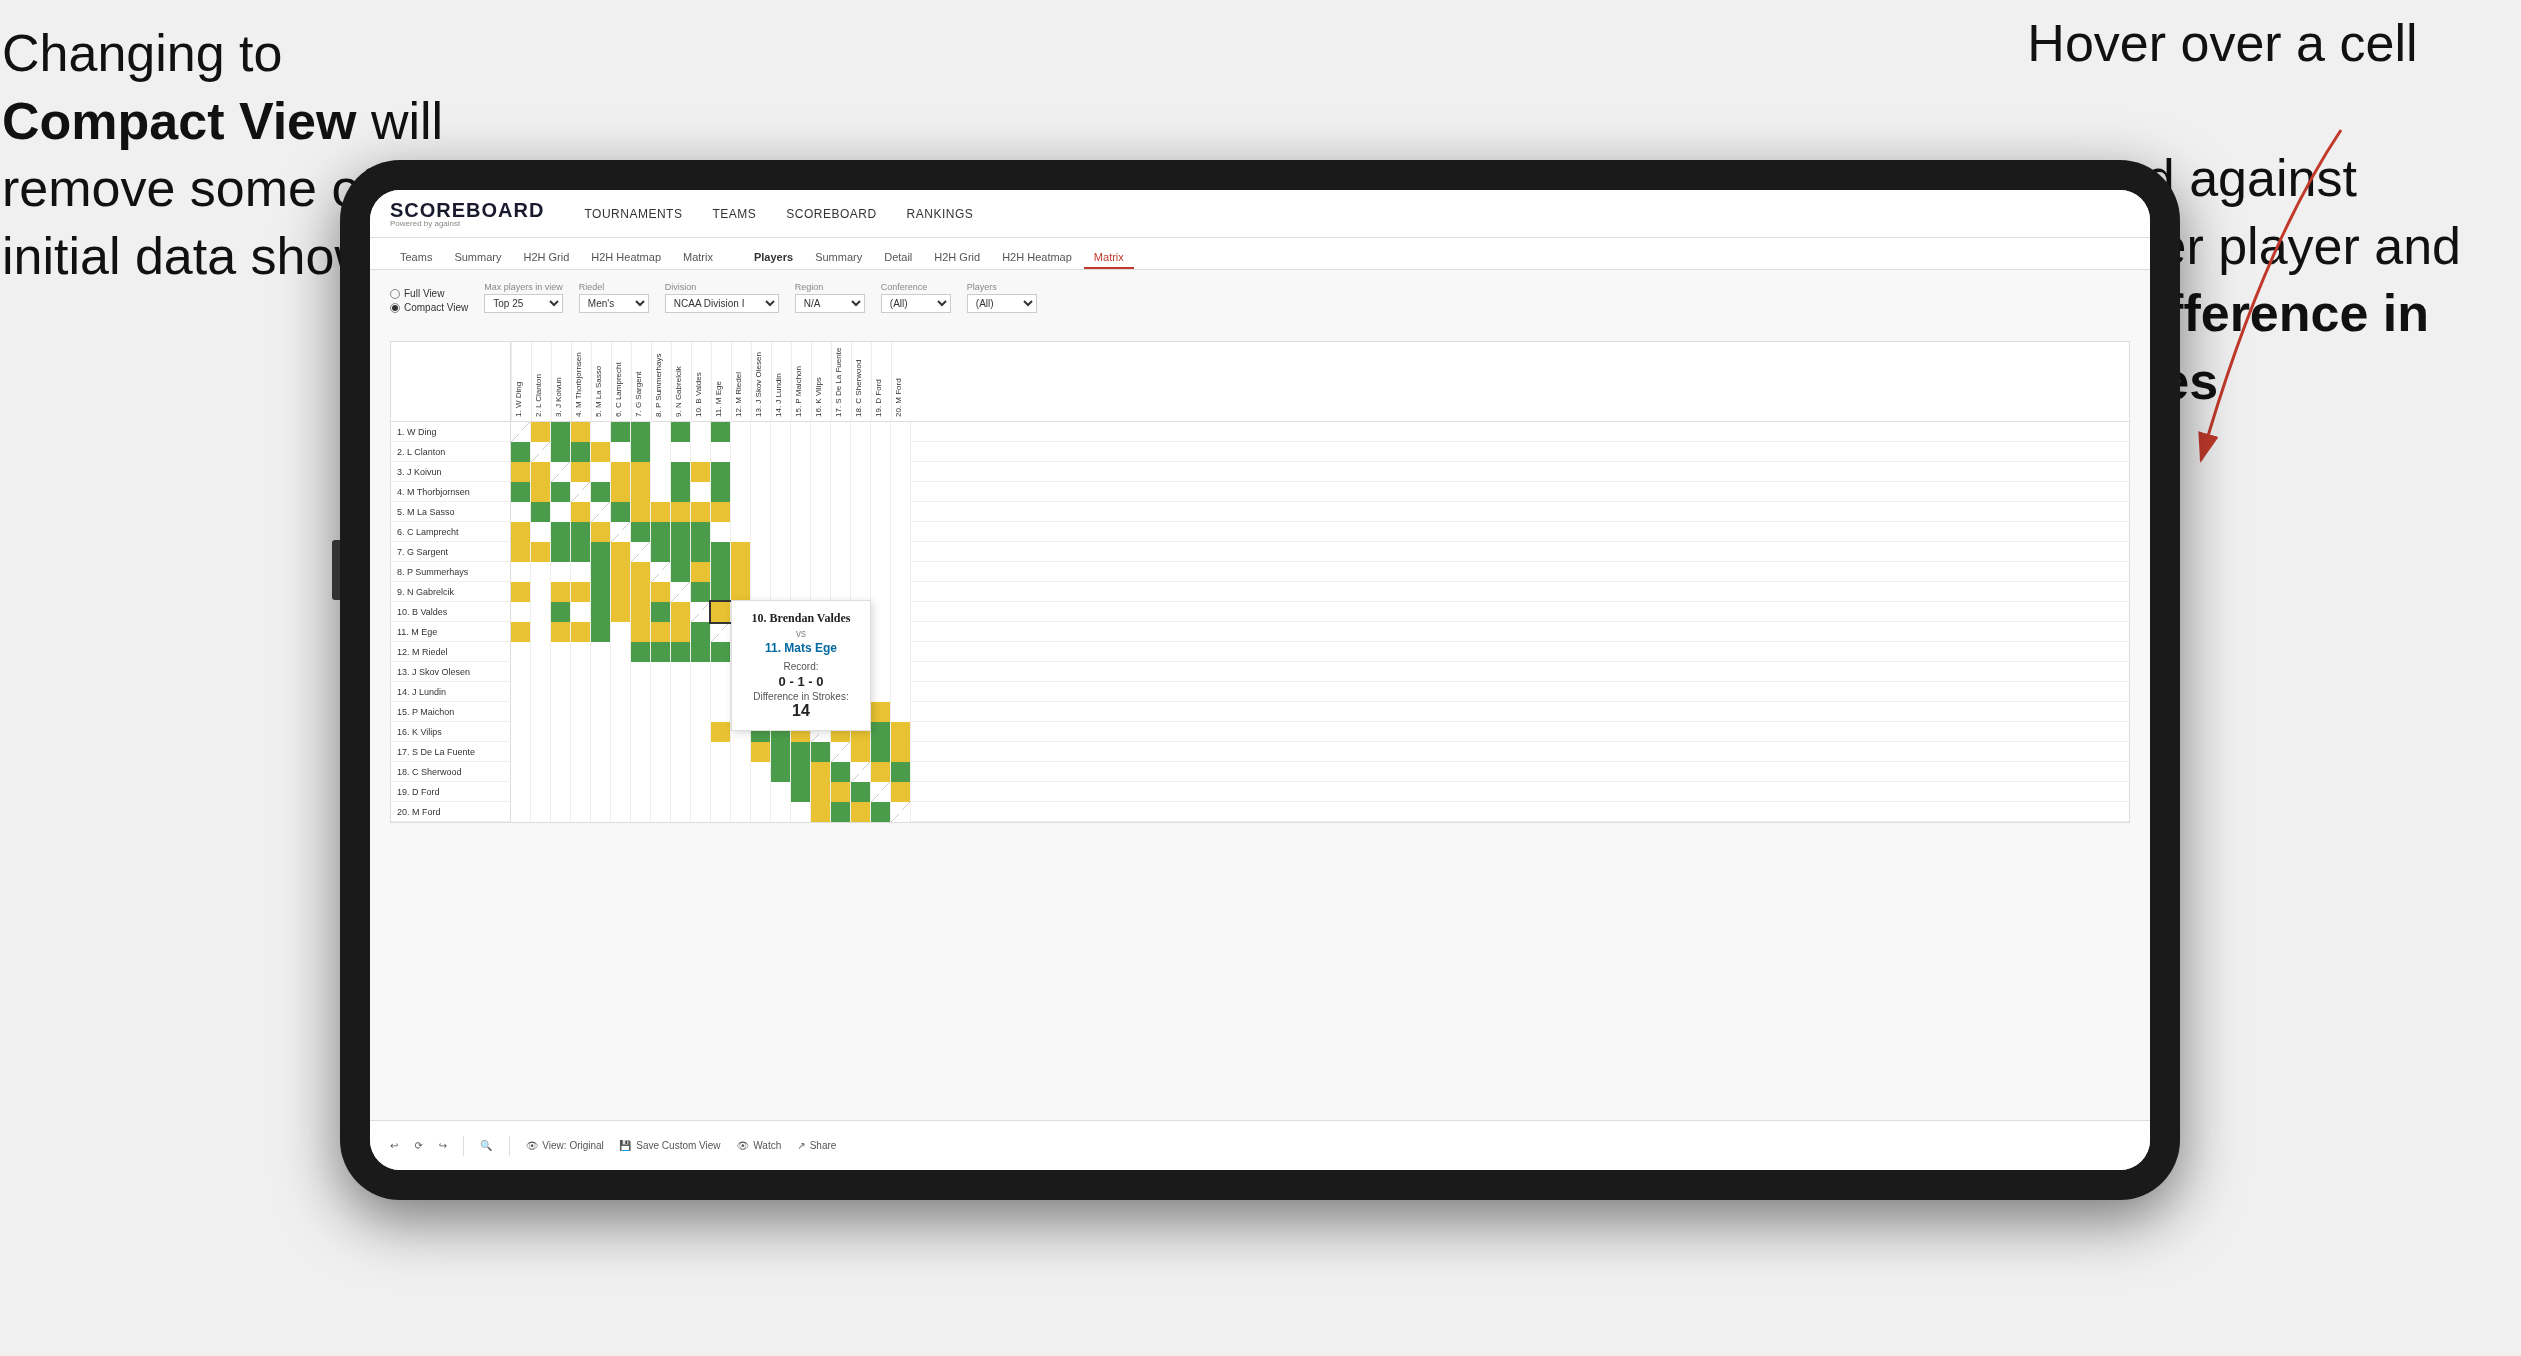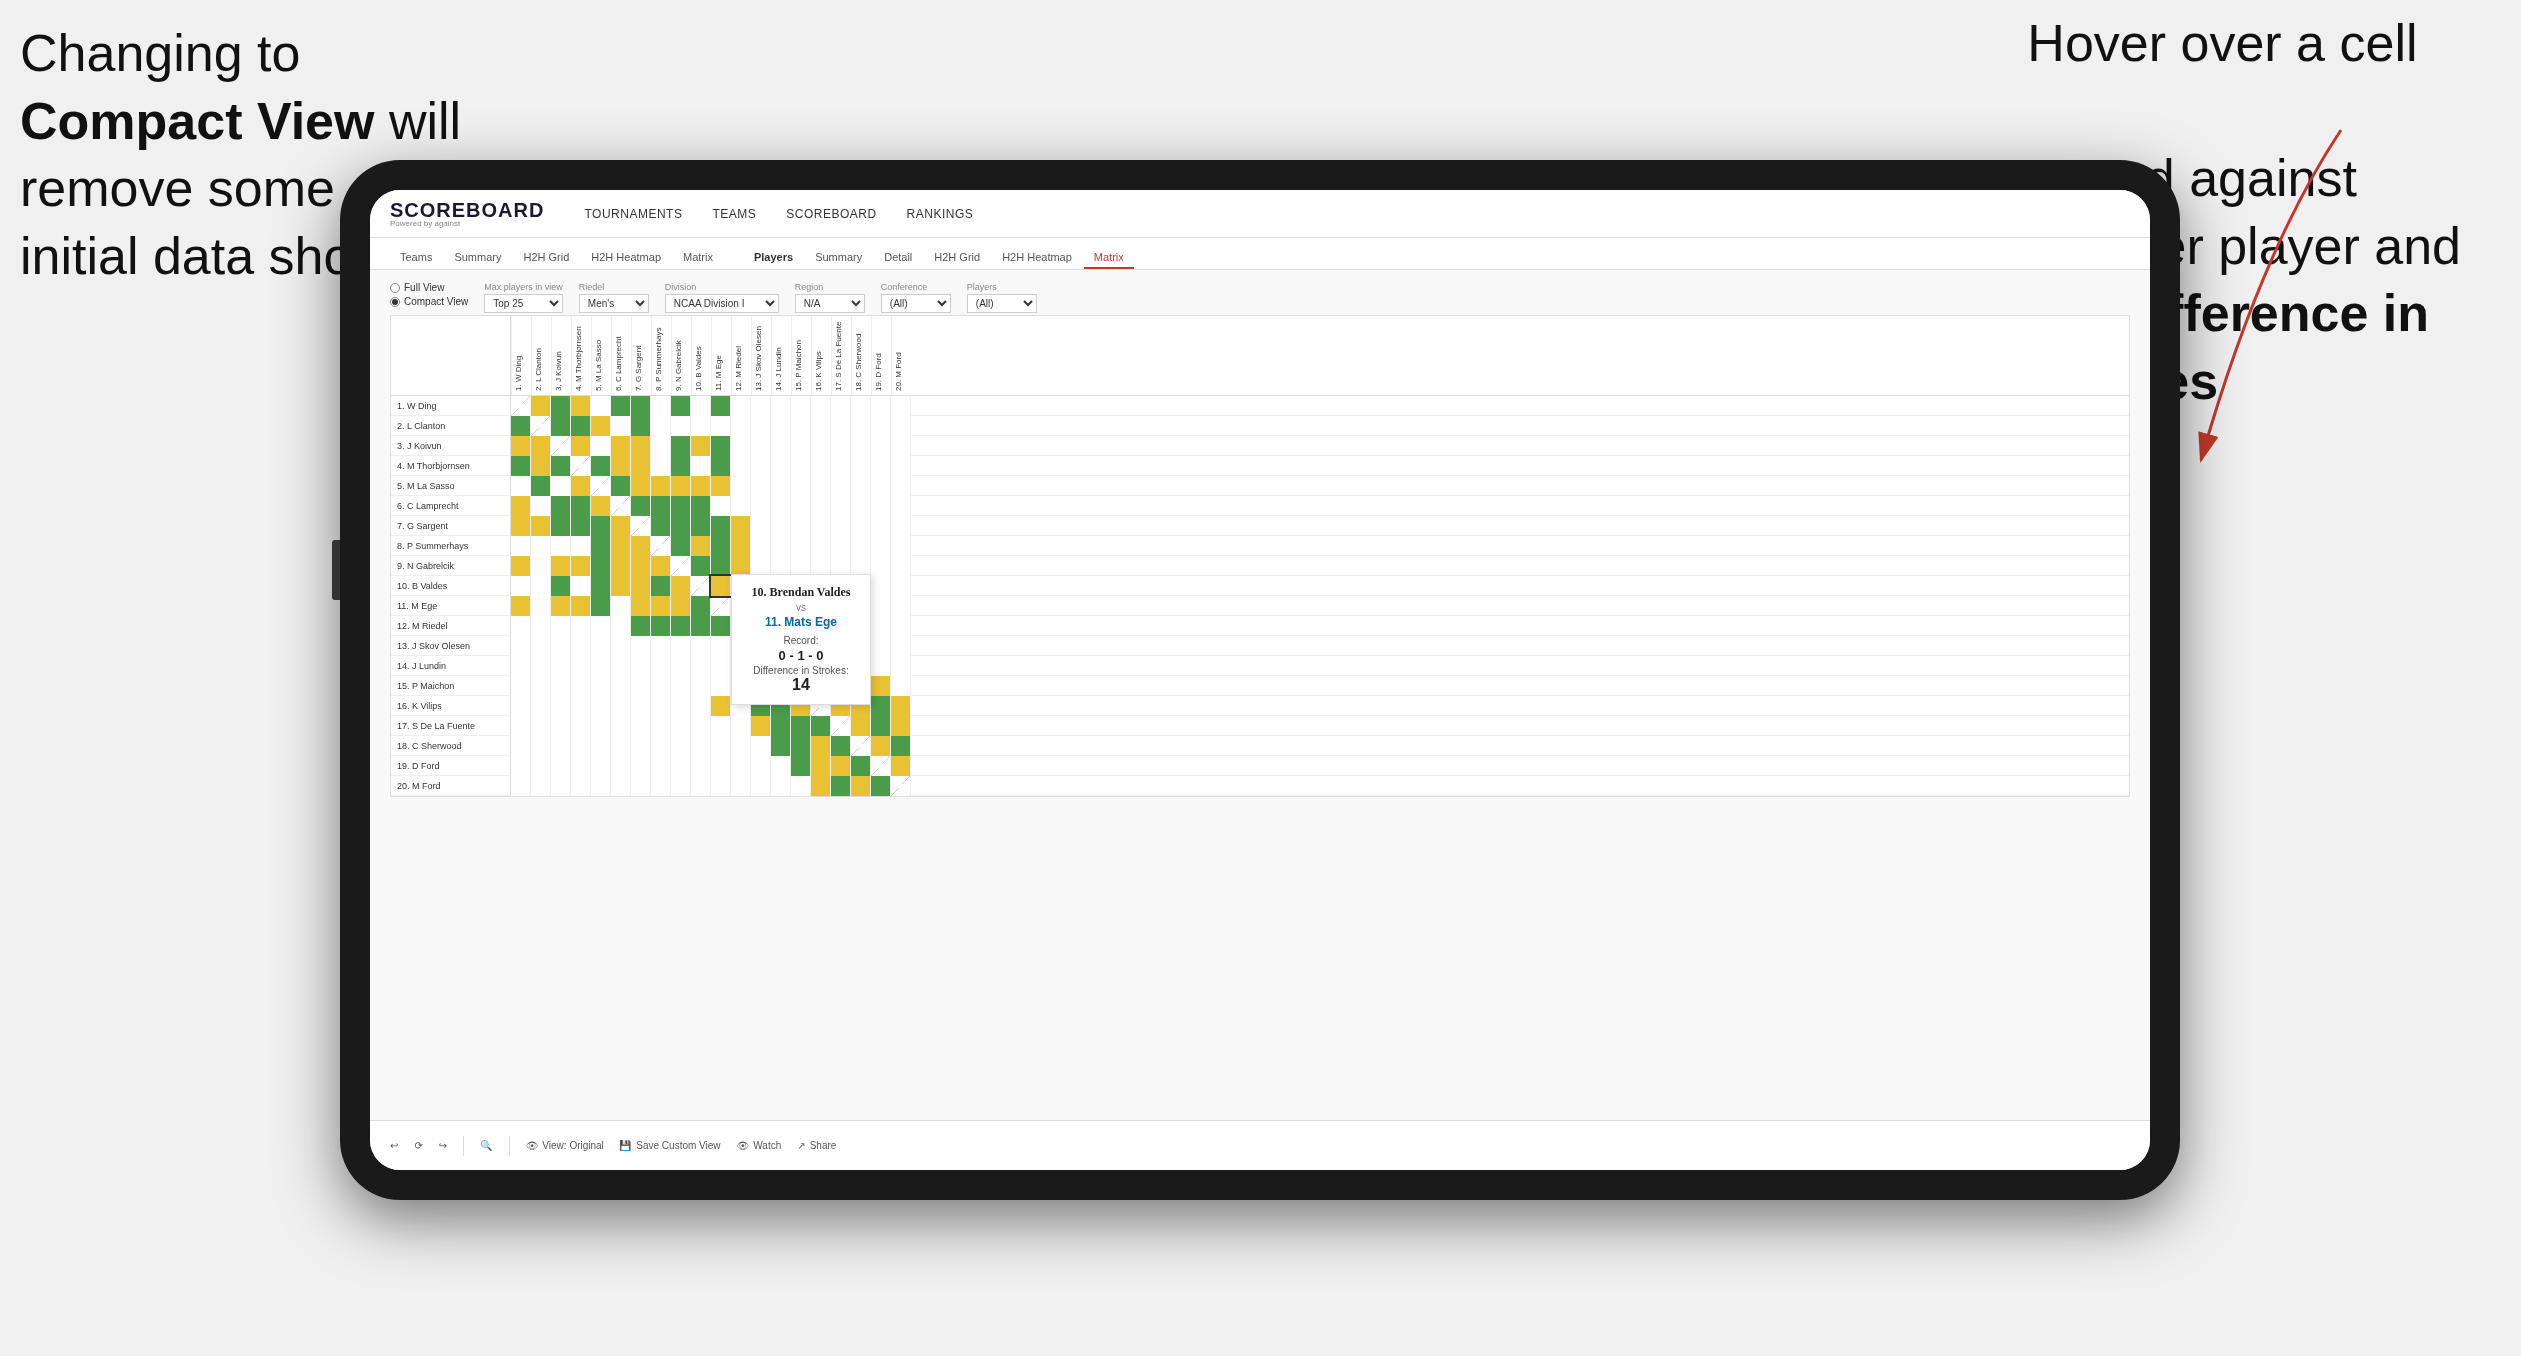--- a/index.html
+++ b/index.html
@@ -9,21 +9,21 @@
       width: 2521px;
       height: 1356px;
       position: relative;
       overflow: hidden;
     }
 
     
     .annotation-left {
       position: absolute;
       top: 20px;
-      left: 20px;
+      left: 2px;
       font-size: 52px;
       line-height: 1.3;
       color: #111;
       max-width: 500px;
     }
     .annotation-left strong {
       font-weight: 900;
     }
 
     
@@ -147,23 +147,23 @@
     .content-area {
       padding: 12px 20px;
       background: #f8f8f8;
       height: calc(100% - 80px - 50px);
       overflow: hidden;
     }
 
     
     .filter-row {
       display: flex;
-      align-items: flex-start;
+      align-items: flex-end;
       gap: 16px;
-      margin-bottom: 2px;
+      margin-bottom: 28px;
       font-size: 10px;
     }
 
     .view-toggle {
       display: flex;
       flex-direction: column;
       gap: 3px;
     }
     .view-option {
       display: flex;

